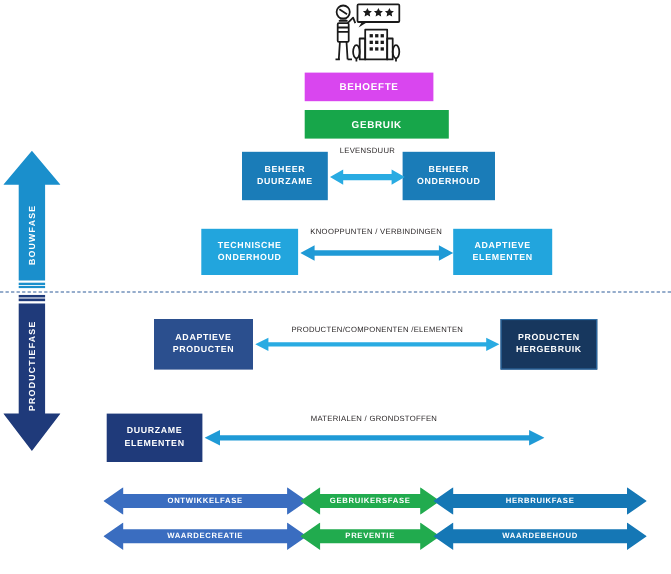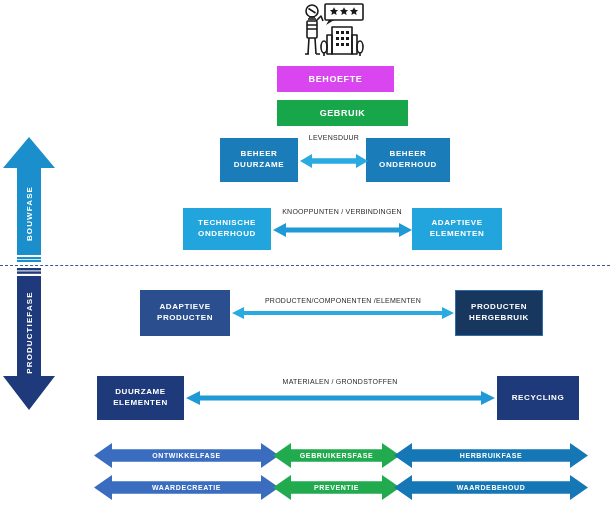--- a/index.html
+++ b/index.html
@@ -177,23 +177,20 @@
     <svg width="222" height="14" viewBox="0 0 222 14">
       <path d="M0 7 L12 1 L12 5.1 L210 5.1 L210 1 L222 7 L210 13 L210 8.9 L12 8.9 L12 13 Z" fill="#29abe2"></path>
     </svg>
   </div>
 
   <div class="box" style="left:97px;top:376px;width:87px;height:44px;background:#1f3a7a;font-size:8px;">
     <span class="l">DUURZAME</span>
     <span class="l">ELEMENTEN</span>
   </div>
 
-  <div class="box" style="left:497px;top:376px;width:82px;height:44px;background:#1f3a7a;font-size:8px;">
-    <span class="l">RECYCLING</span>
-  </div>
 
   <div class="conn-label" style="left:260px;top:378px;width:160px;">MATERIALEN / GRONDSTOFFEN</div>
 
   <div class="harrow" style="left:186px;top:390px;">
     <svg width="309" height="16" viewBox="0 0 309 16">
       <path d="M0 8 L14 1 L14 5.6 L295 5.6 L295 1 L309 8 L295 15 L295 10.4 L14 10.4 L14 15 Z" fill="#1f9ad6"></path>
     </svg>
   </div>
 
   <div class="varrow" style="left:3px;top:137px;">

